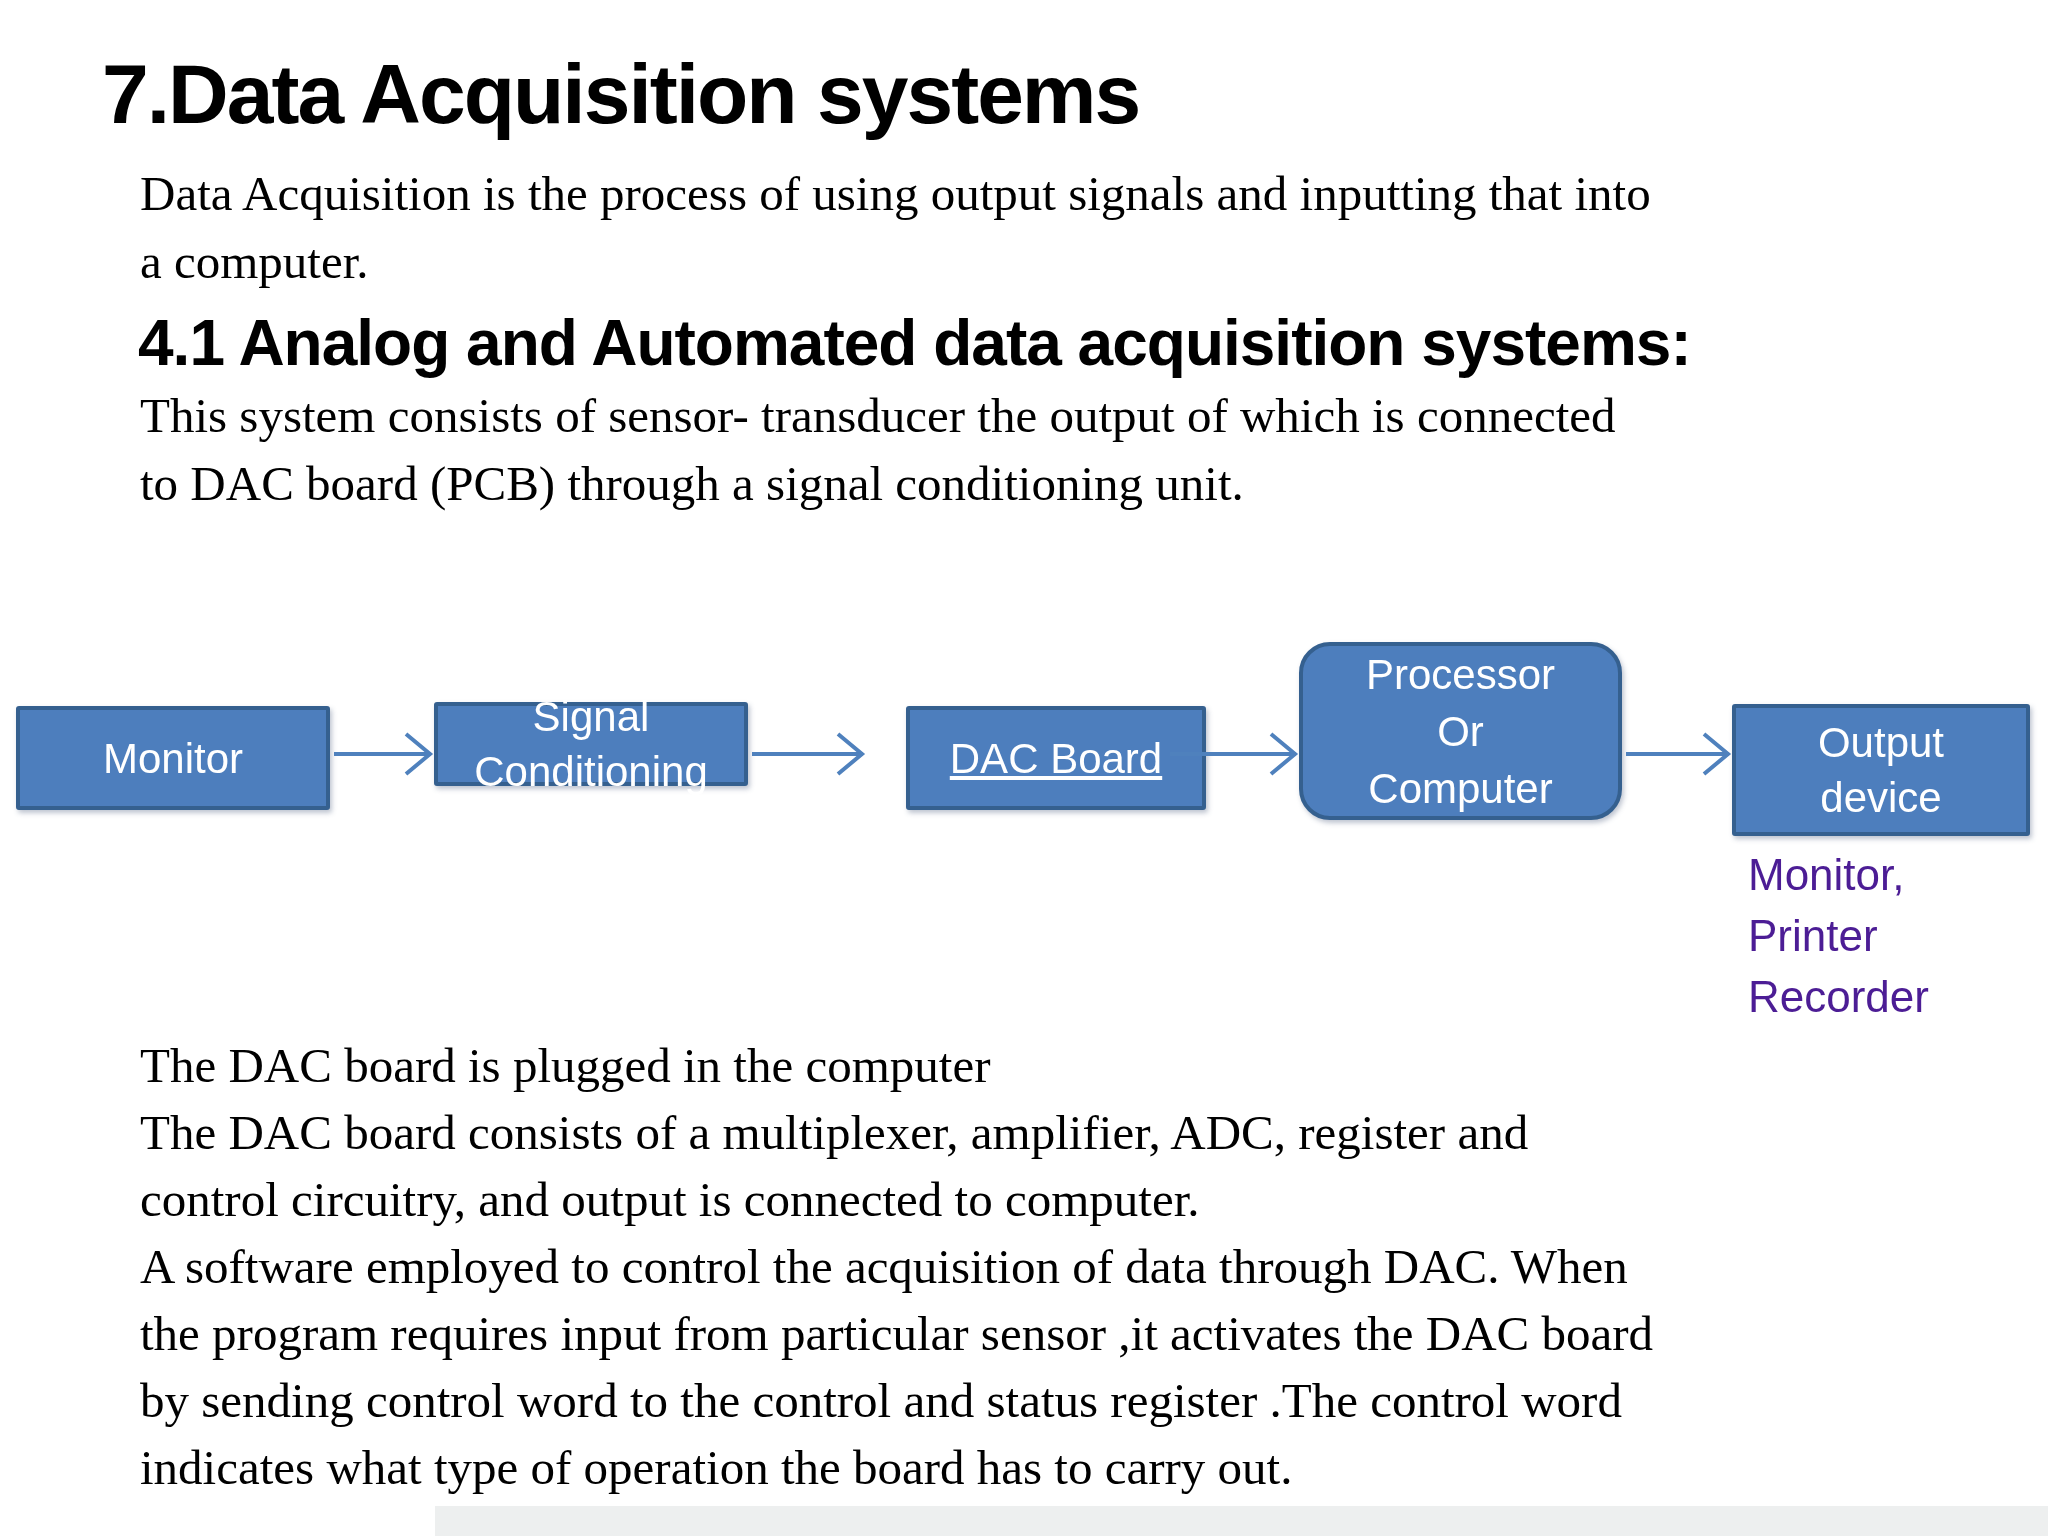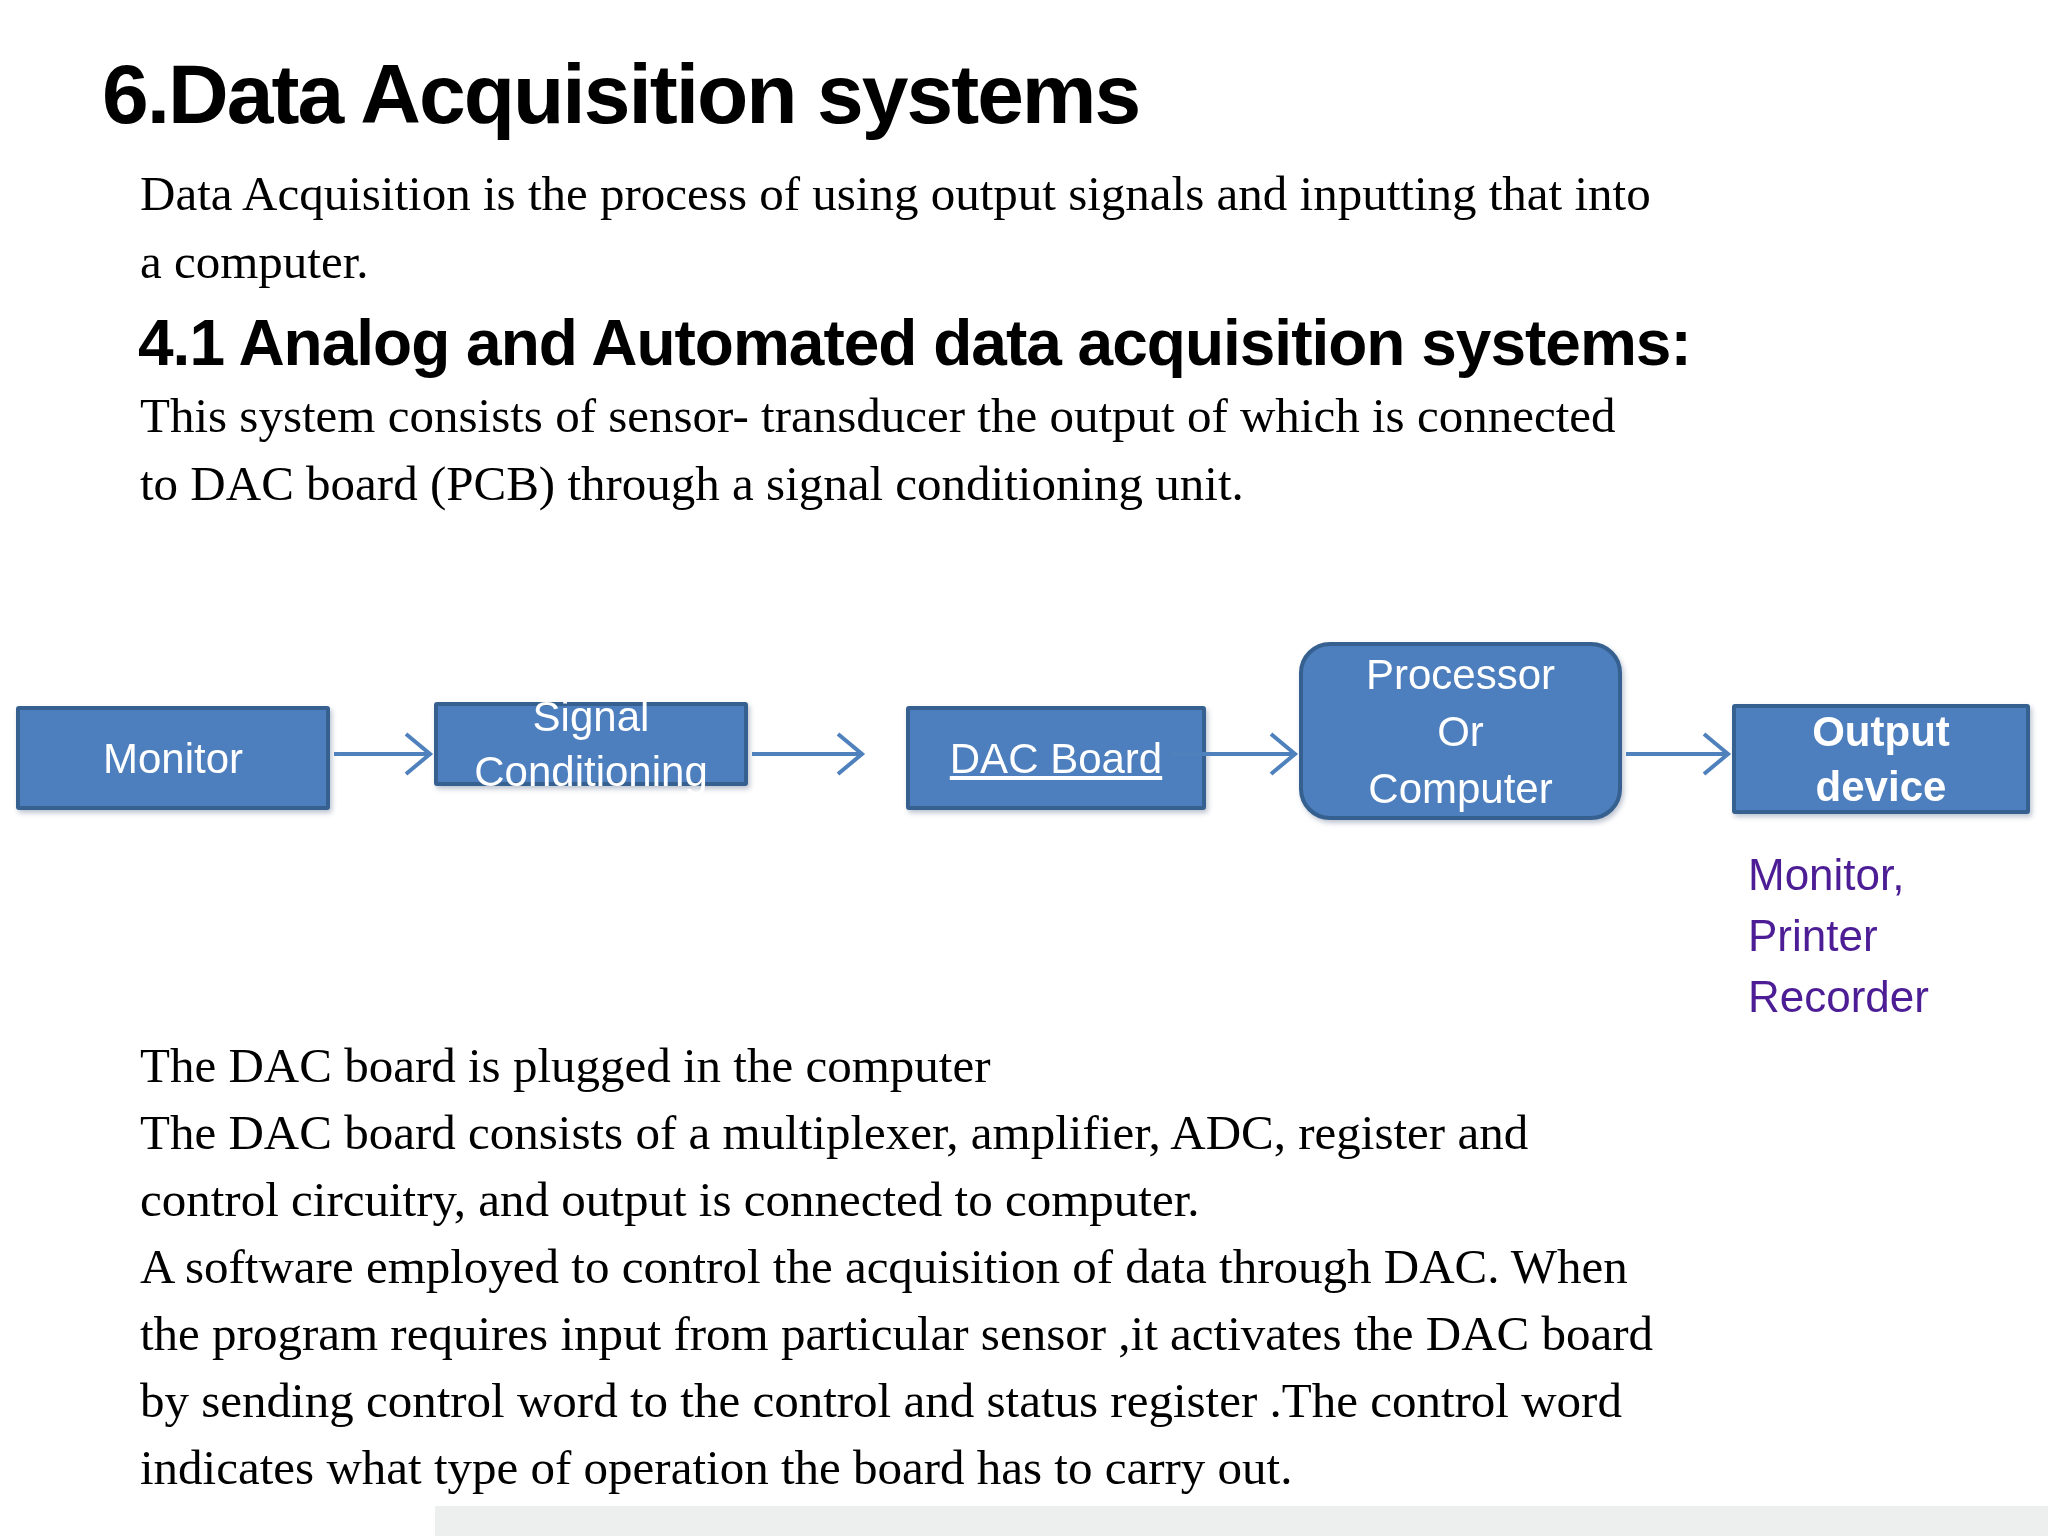--- a/index.html
+++ b/index.html
@@ -44,21 +44,21 @@
     color:#ffffff;
     font-family:"Liberation Sans",sans-serif;
     font-size:42px;line-height:55px;
     white-space:pre-line;
     box-sizing:border-box;
   }
   .box-sensor{left:16px;top:706px;width:314px;height:104px;}
   .box-signal{left:434px;top:702px;width:314px;height:84px;}
   .box-dac{left:906px;top:706px;width:300px;height:104px;text-decoration:underline;}
   .box-processor{left:1299px;top:642px;width:323px;height:178px;line-height:57px;border-radius:31px;}
-  .box-output{left:1732px;top:704px;width:298px;height:110px;font-weight:bold;}
+  .box-output{left:1732px;top:704px;width:298px;height:132px;}
 
   .flow-arrow{position:absolute;top:726px;height:56px;}
   .arrow-1{left:334px;width:100px;}
   .arrow-2{left:752px;width:114px;}
   .arrow-3{left:1170px;width:129px;}
   .arrow-4{left:1626px;width:106px;}
 
   .caption{
     position:absolute;left:1748px;top:844px;
     font-family:"Liberation Sans",sans-serif;
@@ -68,21 +68,21 @@
   .bottom-strip{
     position:absolute;left:435px;top:1506px;width:1613px;height:30px;
     background:#edefef;
   }
 </style>
 </head>
 <body>
 
 <div class="slide">
 
-  <div class="title">6.Data Acquisition systems</div>
+  <div class="title">7.Data Acquisition systems</div>
 
   <div class="serif intro">Data Acquisition is the process of using output signals and inputting that into
 a computer.</div>
 
   <div class="subheading">4.1 Analog and Automated data acquisition systems:</div>
 
   <div class="serif system-text">This system consists of sensor- transducer the output of which is connected
 to DAC board (PCB) through a signal conditioning unit.</div>
 
   <div class="flow-box box-sensor">Monitor</div>

